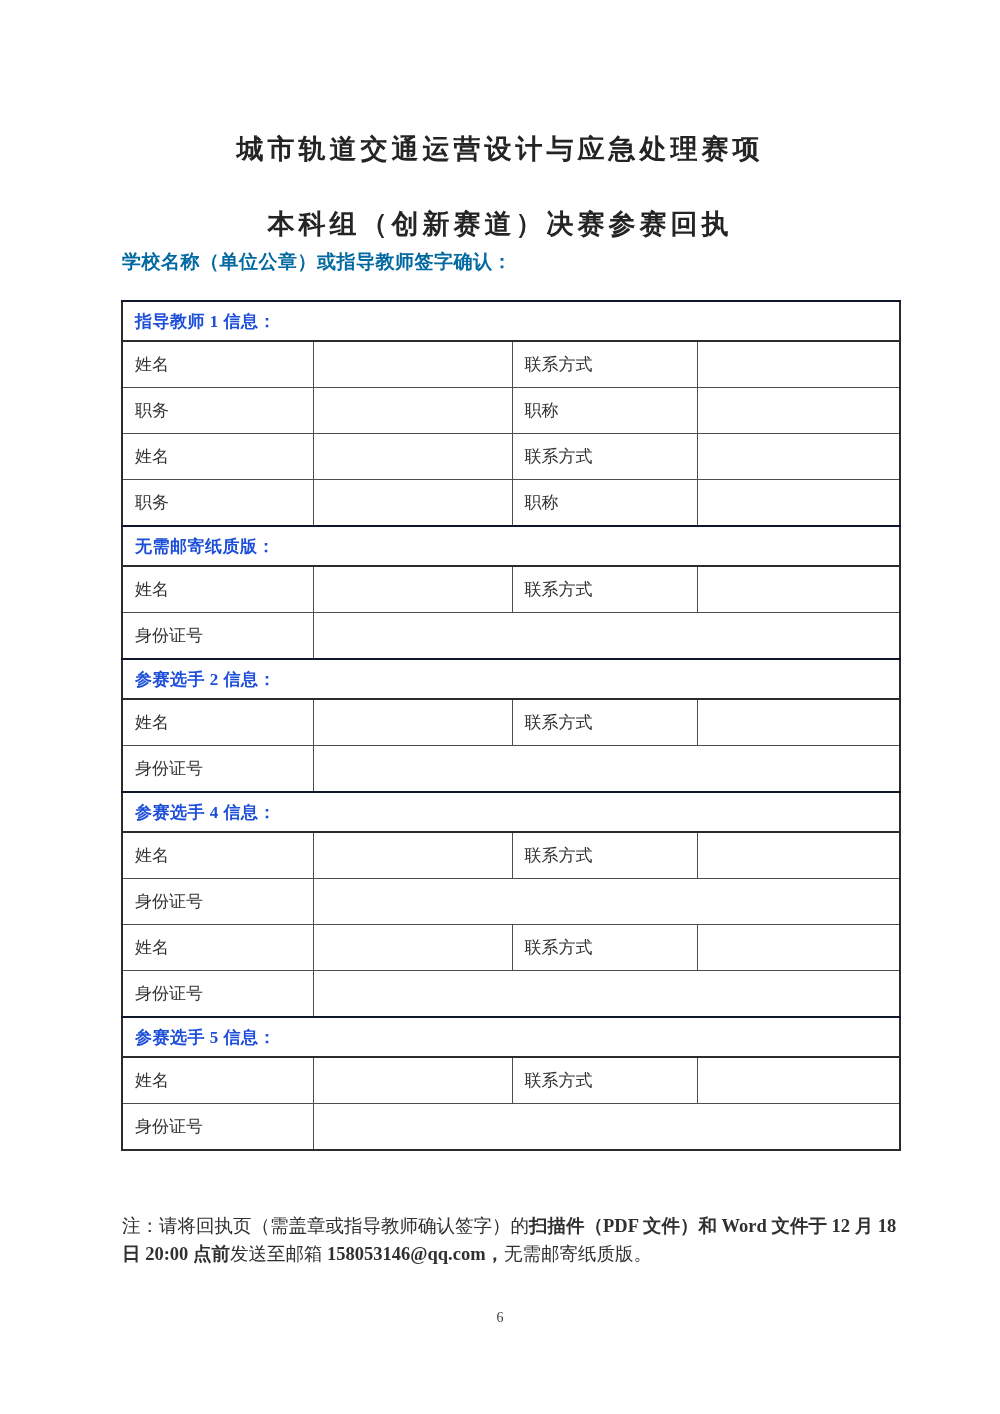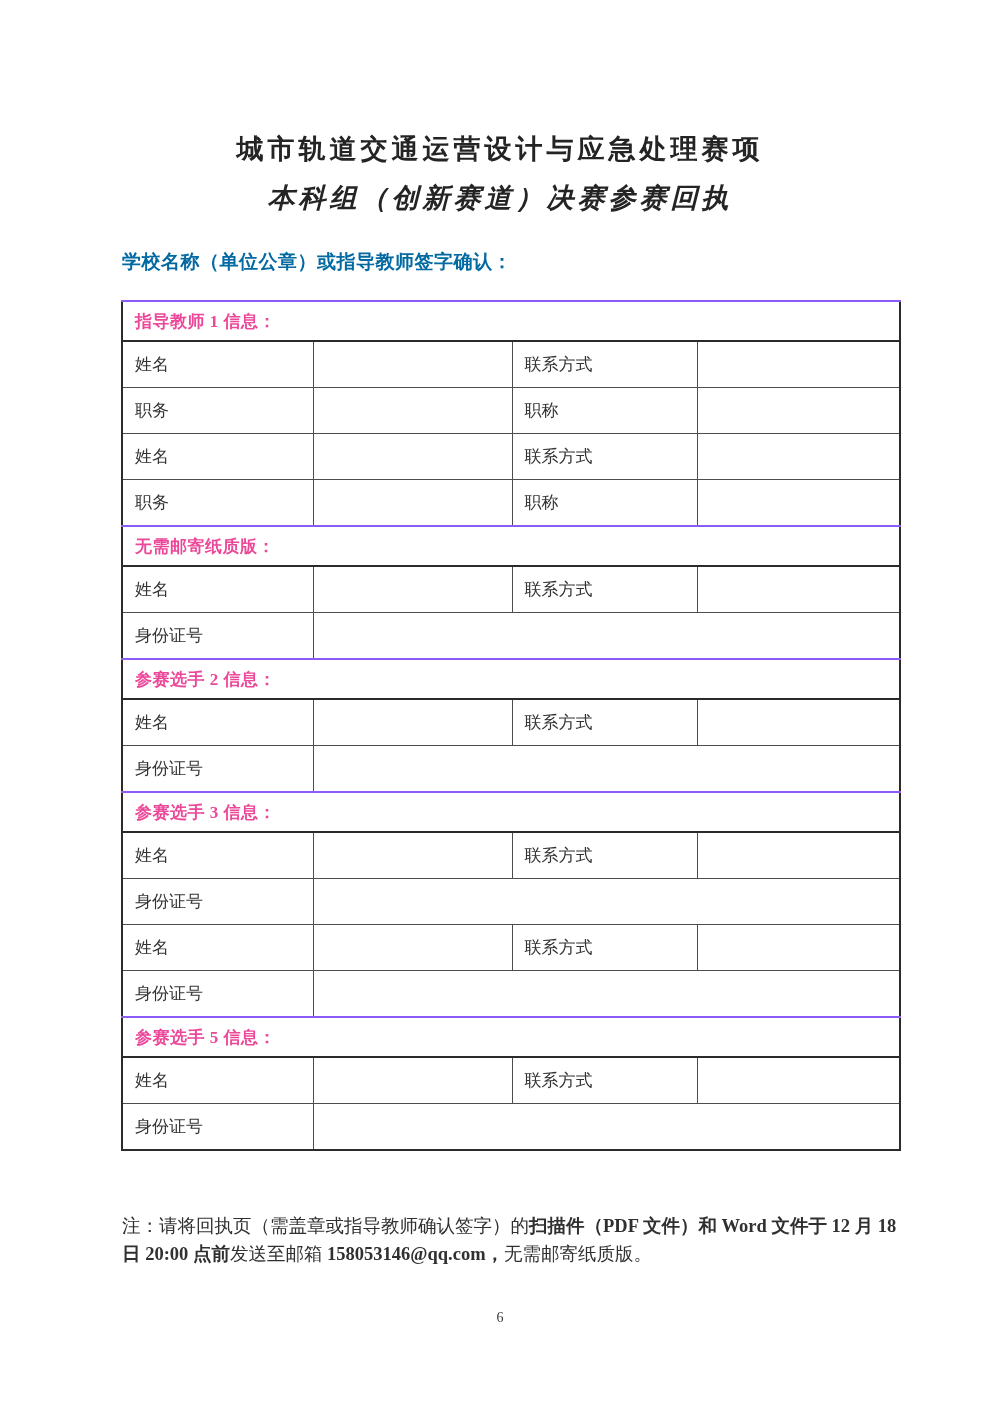--- a/index.html
+++ b/index.html
@@ -13,21 +13,21 @@
   .page{position:relative;width:1000px;height:1414px;overflow:hidden;}
   .title{
     position:absolute;left:0;width:100%;
     text-align:center;
     font-size:27px;font-weight:bold;
     letter-spacing:4px;
     color:#242424;
     white-space:nowrap;
   }
   .title1{top:131px;}
-  .title2{top:180px;font-style:italic;}
+  .title2{top:206px;}
   .confirm{
     position:absolute;left:122px;top:249px;
     font-size:19px;font-weight:bold;
     letter-spacing:0.5px;
     color:#0369a1;
     margin:0;
   }
   table.receipt{
     position:absolute;left:121px;top:300px;
     width:778px;
@@ -37,25 +37,25 @@
   }
   table.receipt td{
     border:1px solid #4d4d4d;
     height:45px;
     font-size:17px;
     vertical-align:middle;
     padding:0 4px 0 12px;
     color:#333;
   }
   table.receipt tr.sec td{
-    border-top:2px solid #8b5cf6;
+    border-top:2px solid #0f172a;
     border-bottom:2px solid #2b2b2b;
     font-weight:bold;
     height:38px;
-    color:#ec4899;
+    color:#1d4ed8;
     letter-spacing:0.5px;
   }
   .note{
     position:absolute;left:122px;top:1212px;
     width:782px;
     font-size:18.5px;
     line-height:28px;
     color:#303030;
     margin:0;
   }
@@ -132,21 +132,21 @@
           <td>姓名</td>
           <td></td>
           <td>联系方式</td>
           <td></td>
         </tr>
         <tr>
           <td>身份证号</td>
           <td colspan="3"></td>
         </tr>
         <tr class="sec">
-          <td colspan="4">参赛选手 3 信息：</td>
+          <td colspan="4">参赛选手 4 信息：</td>
         </tr>
         <tr>
           <td>姓名</td>
           <td></td>
           <td>联系方式</td>
           <td></td>
         </tr>
         <tr>
           <td>身份证号</td>
           <td colspan="3"></td>

